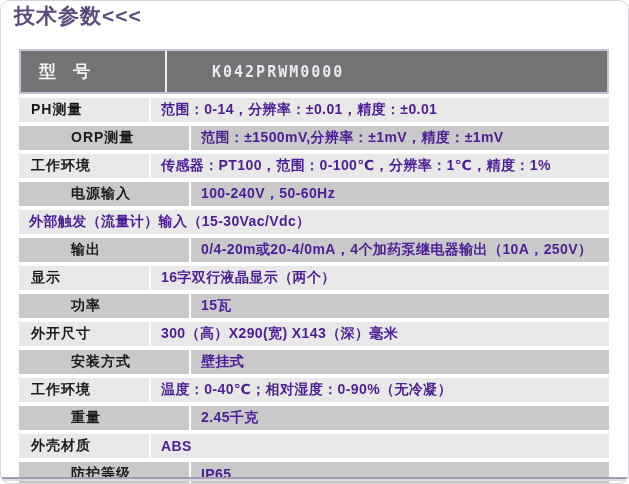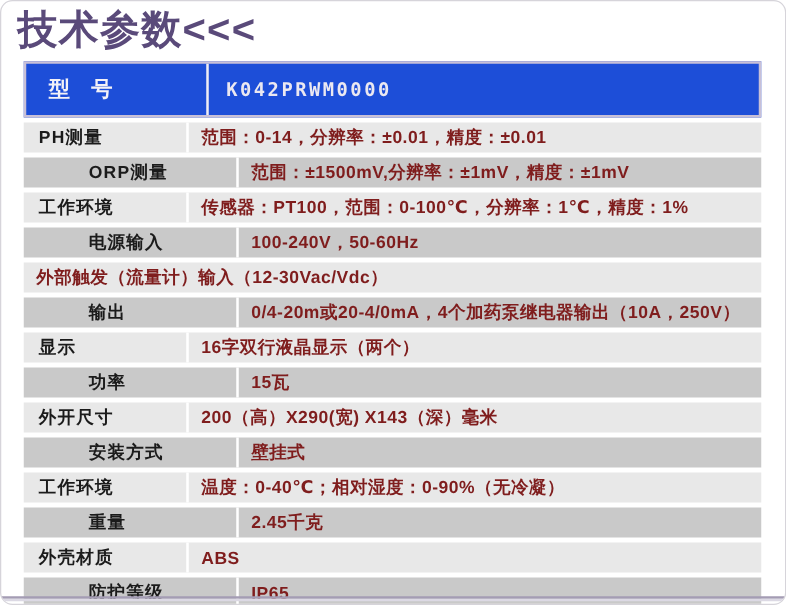--- a/index.html
+++ b/index.html
@@ -7,67 +7,68 @@
     position:relative;
     width:627px;height:482px;
     background:#ffffff;
     border:1px solid #d6d4da;
     border-radius:10px;
     overflow:hidden;
     font-family:"Liberation Sans","DejaVu Sans",sans-serif;
   }
   .title{
     position:absolute;left:13px;top:1px;
-    font-size:32px;font-weight:bold;
+    font-size:21px;font-weight:bold;
     color:#5a4a7a;letter-spacing:1px;
     white-space:nowrap;
   }
   .spec-table{
     position:absolute;left:18px;top:48px;width:590px;
   }
   .hdr{
     display:flex;height:41px;
-    background:#1d4ed8;
+    background:#737373;
     border:2px solid #c8c0d7;
     box-sizing:content-box;
   }
   .hdr .lcell{
     width:126px;flex:0 0 126px;
     border-right:2px solid #efedf4;
     display:flex;align-items:center;
     padding-left:18px;
     color:#f3f1f7;font-size:17px;font-weight:bold;
     white-space:nowrap;
   }
   .hdr .vcell{
     flex:1;display:flex;align-items:center;
     padding-left:14px;
     color:#ebe8f1;
     font-family:"DejaVu Sans Mono","Liberation Mono",monospace;
     font-size:15px;font-weight:bold;letter-spacing:2px;
     white-space:nowrap;
+    margin-left:31px;
   }
   .row{
     display:flex;height:24px;margin-top:4px;
   }
   .row.light{background:#e8e8e8;}
   .row.dark{background:#c9c9c9;padding-left:40px;}
   .row .lcell{
     width:118px;flex:0 0 118px;
     border-right:2px solid #ffffff;
     padding-left:12px;
     display:flex;align-items:center;
     font-size:14px;font-weight:bold;color:#1b1b1b;
     white-space:nowrap;letter-spacing:1px;
   }
   .row .vcell{
     flex:1;
     padding-left:10px;
     display:flex;align-items:center;
-    font-size:14px;font-weight:bold;color:#7f1d1d;
+    font-size:14px;font-weight:bold;color:#4c1d95;
     white-space:nowrap;letter-spacing:0.4px;
     overflow:hidden;
   }
   .bottom-line{
     position:absolute;left:0;width:629px;top:476px;height:2px;
     background:#a49cb4;
   }
   .bottom-line-light{
     position:absolute;left:0;width:629px;top:478px;height:2px;
     background:#dcd9e4;
@@ -99,41 +100,41 @@
     <div class="lcell">工作环境</div>
     <div class="vcell">传感器：PT100，范围：0-100℃，分辨率：1℃，精度：1%</div>
   </div>
 
   <div class="row dark">
     <div class="lcell">电源输入</div>
     <div class="vcell">100-240V，50-60Hz</div>
   </div>
 
   <div class="row light">
-    <div class="vcell">外部触发（流量计）输入（12-30Vac/Vdc）</div>
+    <div class="vcell">外部触发（流量计）输入（15-30Vac/Vdc）</div>
   </div>
 
   <div class="row dark">
     <div class="lcell">输出</div>
     <div class="vcell">0/4-20m或20-4/0mA，4个加药泵继电器输出（10A，250V）</div>
   </div>
 
   <div class="row light">
     <div class="lcell">显示</div>
     <div class="vcell">16字双行液晶显示（两个）</div>
   </div>
 
   <div class="row dark">
     <div class="lcell">功率</div>
     <div class="vcell">15瓦</div>
   </div>
 
   <div class="row light">
     <div class="lcell">外开尺寸</div>
-    <div class="vcell">200（高）X290(宽) X143（深）毫米</div>
+    <div class="vcell">300（高）X290(宽) X143（深）毫米</div>
   </div>
 
   <div class="row dark">
     <div class="lcell">安装方式</div>
     <div class="vcell">壁挂式</div>
   </div>
 
   <div class="row light">
     <div class="lcell">工作环境</div>
     <div class="vcell">温度：0-40℃；相对湿度：0-90%（无冷凝）</div>

